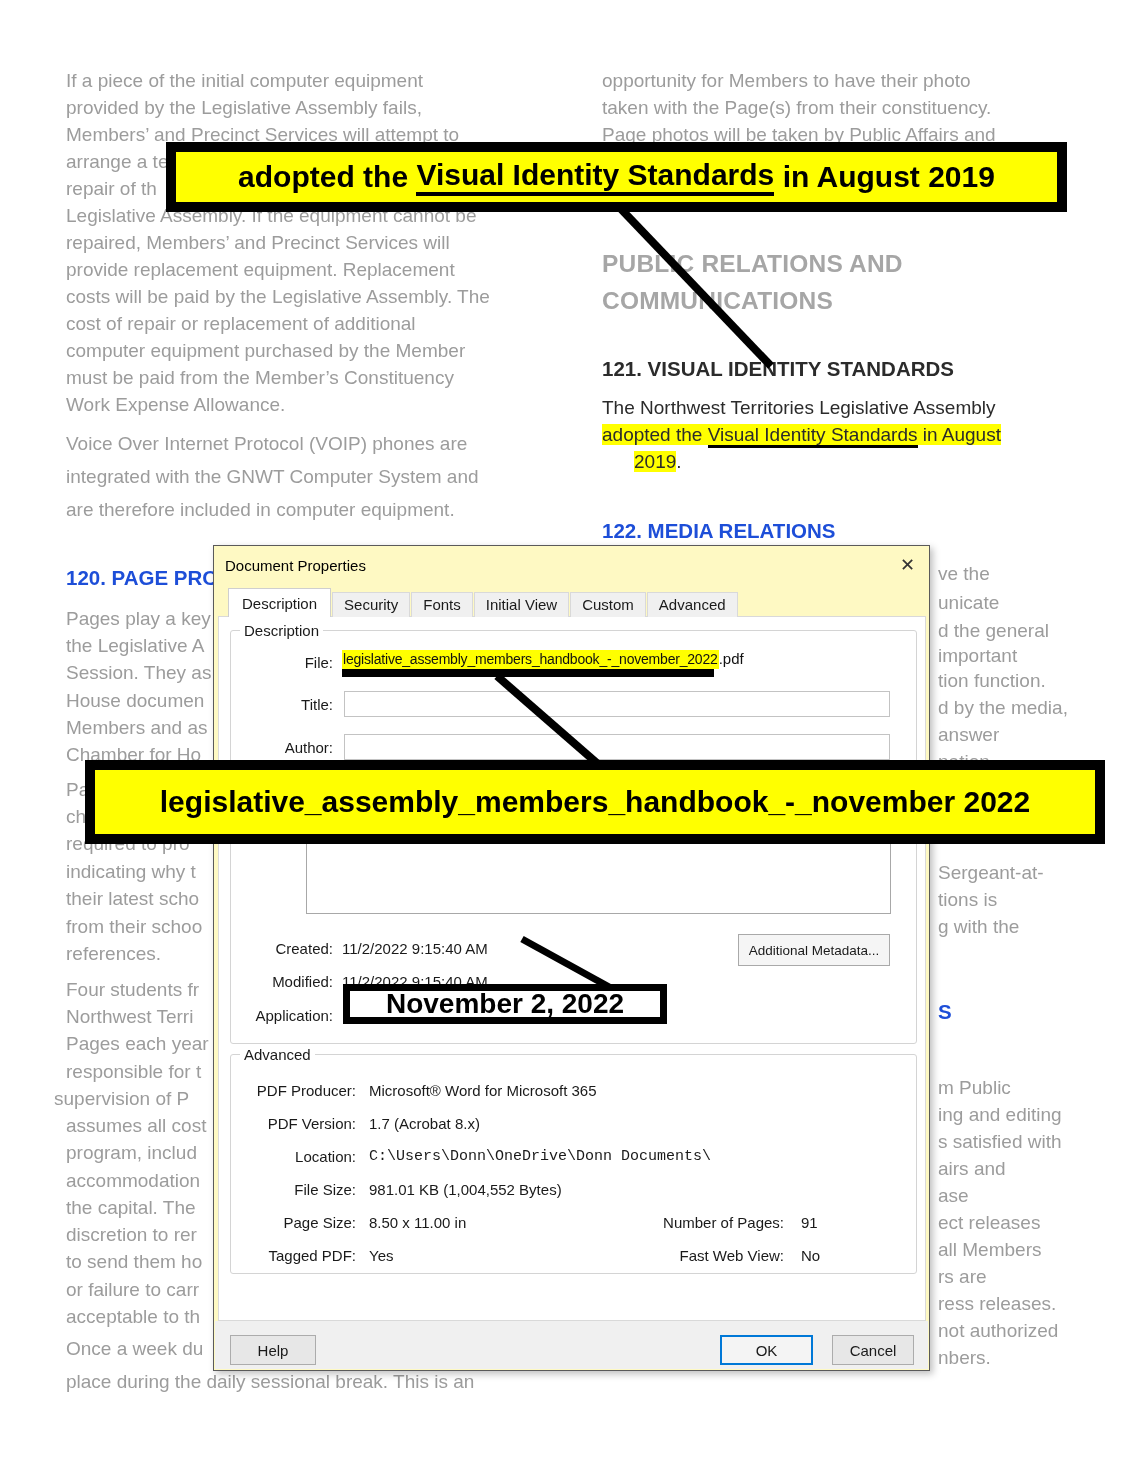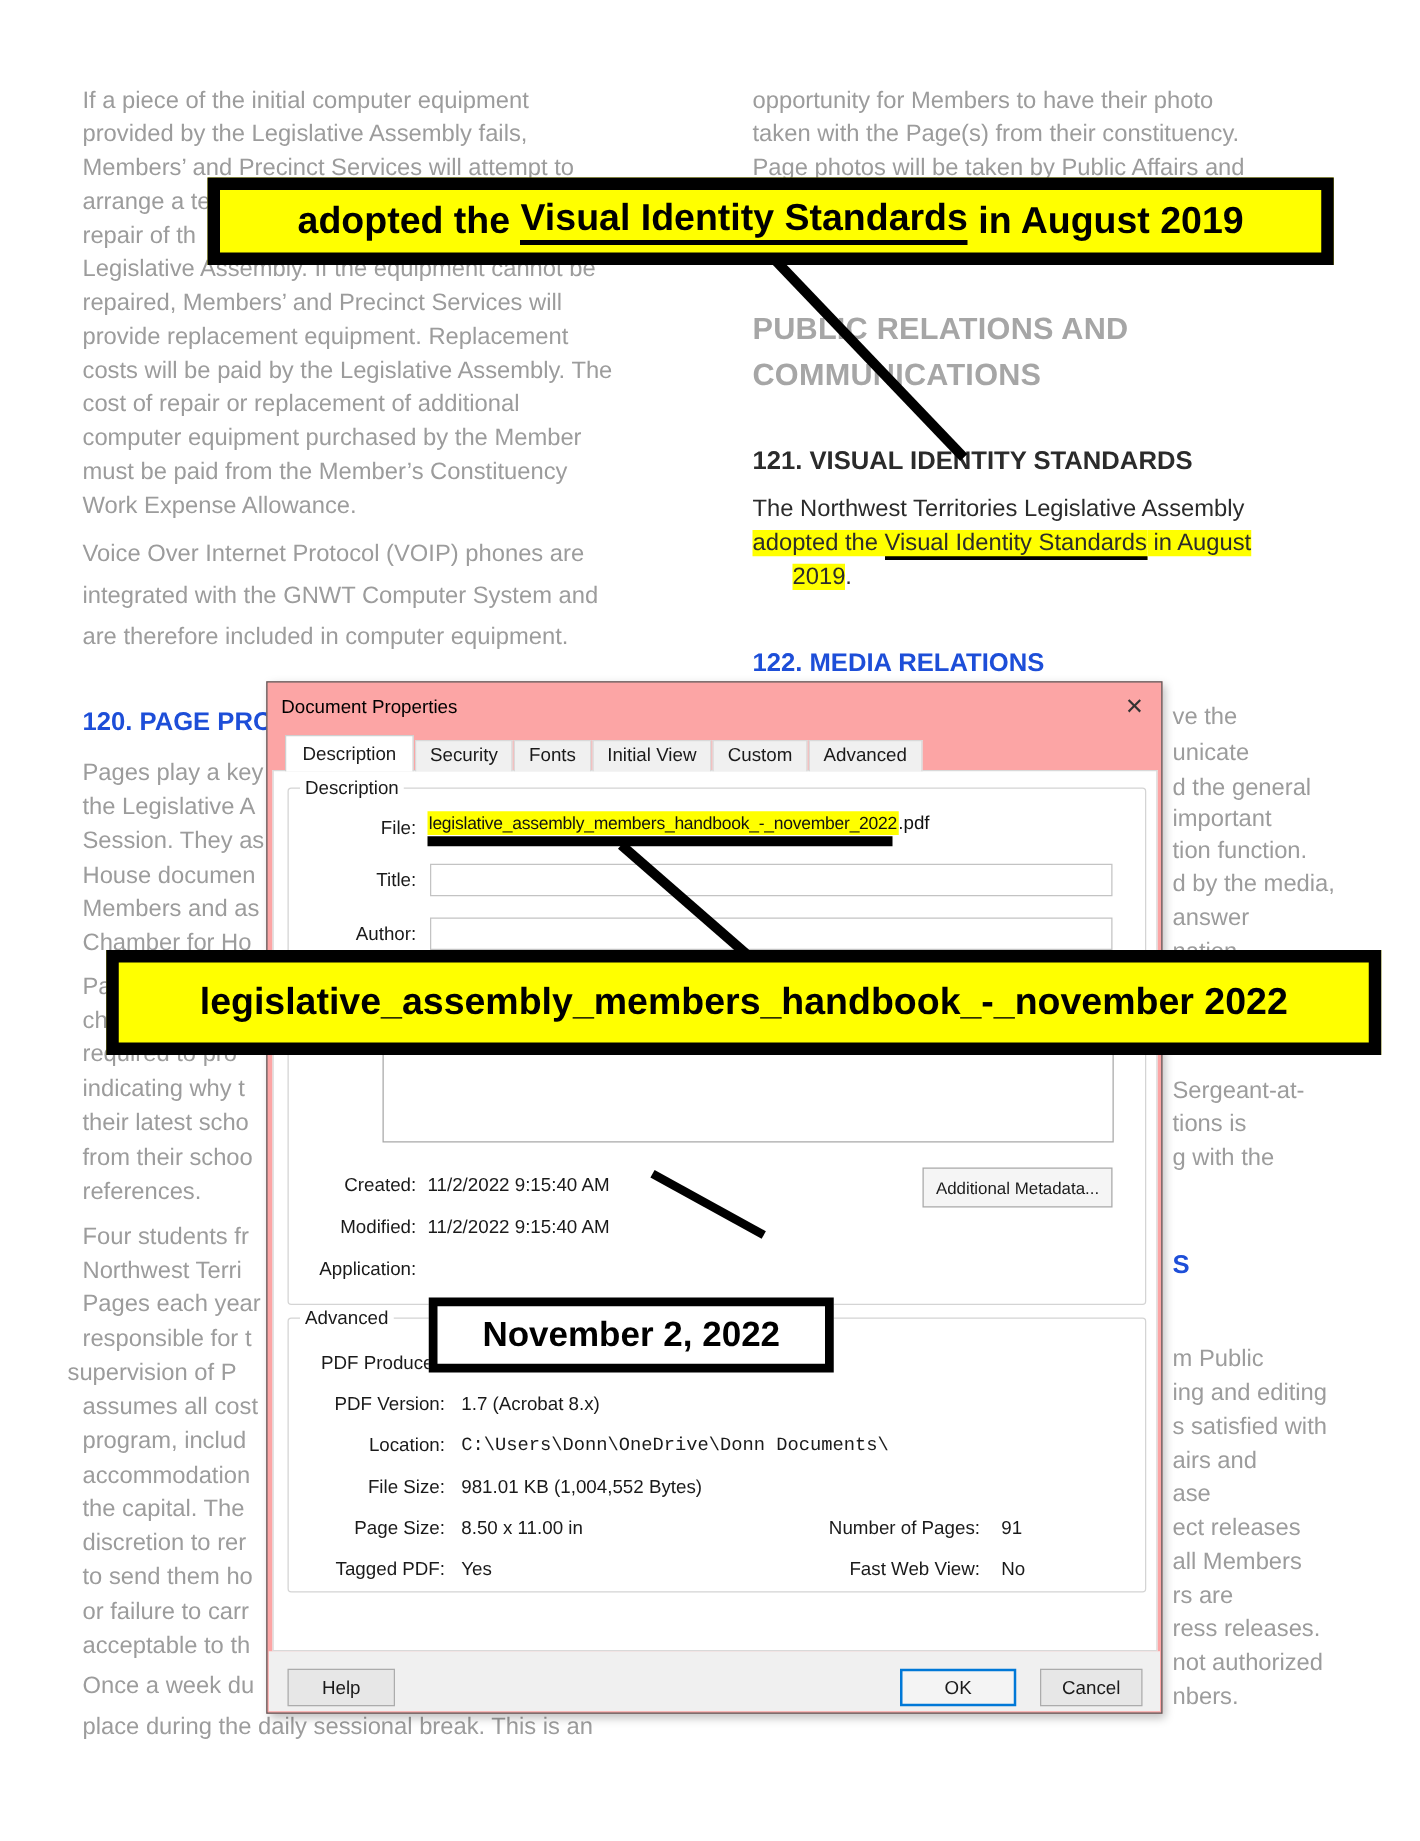--- a/index.html
+++ b/index.html
@@ -13,21 +13,21 @@
   .doc-line.h1{font-size:24.5px;font-weight:700;color:#a6a6a6;letter-spacing:.2px;}
   .doc-line.h2gray{font-size:20.5px;font-weight:700;color:#1d4ed8;}
   .doc-line.h2dark{font-size:20.5px;font-weight:700;color:#2b2b2b;}
   .doc-line.dark{color:#2b2b2b;}
   .hline{position:absolute;left:602px;font-size:19px;line-height:1.15;color:#2b2b2b;white-space:pre;}
   .hl{background:#ffff00;}
   .hl.u{border-bottom:3px solid #000;}
   
   #dialog{
     position:absolute;left:213px;top:545px;width:717px;height:826px;
-    background:#fca5a5;border:1px solid #5a5a5a;box-sizing:border-box;
+    background:#fef9c3;border:1px solid #5a5a5a;box-sizing:border-box;
     box-shadow:3px 3px 7px rgba(0,0,0,.25);font-size:15px;color:#1a1a1a;z-index:10;
   }
   .dlg-title{position:absolute;left:11px;top:11px;font-size:15px;color:#000;}
   .dlg-close{position:absolute;right:14px;top:8px;font-size:18px;color:#333;cursor:pointer;}
   .tabs{position:absolute;left:14px;top:44px;height:27px;display:flex;align-items:flex-end;}
   .tab{
     background:#f0f0f0;border:1px solid #d9d9d9;border-bottom:none;
     padding:3px 11px 4px;margin-right:1px;font-size:15px;color:#1a1a1a;position:relative;z-index:2;
   }
   .tab.active{background:#ffffff;padding:6px 13px 5px;z-index:4;border-color:#cfcfcf;}
@@ -68,21 +68,21 @@
   #btn-cancel{left:618px;width:82px;}
   
   .callout{
     position:absolute;background:#ffff00;border:10px solid #000;box-sizing:border-box;
     display:flex;align-items:center;justify-content:center;font-weight:700;color:#000;
     white-space:pre;z-index:40;
   }
   #callout-top{left:166px;top:142px;width:901px;height:70px;font-size:30px;}
   #callout-top .u{border-bottom:4px solid #000;}
   #callout-file{left:85px;top:760px;width:1020px;height:84px;font-size:30px;}
-  #callout-date{left:343px;top:1038px;width:324px;height:60px;font-size:28px;background:#fff;border-width:7px;}
+  #callout-date{left:343px;top:984px;width:324px;height:40px;font-size:28px;background:#fff;border-width:7px;}
   #lines-overlay{position:absolute;left:0;top:0;z-index:50;pointer-events:none;}
 </style>
 </head>
 <body>
 
 <div id="doc-layer">
     <div class="doc-line" style="left: 66px; top: 70px;">If a piece of the initial computer equipment</div>
     <div class="doc-line" style="left: 66px; top: 97px;">provided by the Legislative Assembly fails,</div>
     <div class="doc-line" style="left: 66px; top: 124px;">Members’ and Precinct Services will attempt to</div>
     <div class="doc-line" style="left: 66px; top: 151px;">arrange a te</div>

